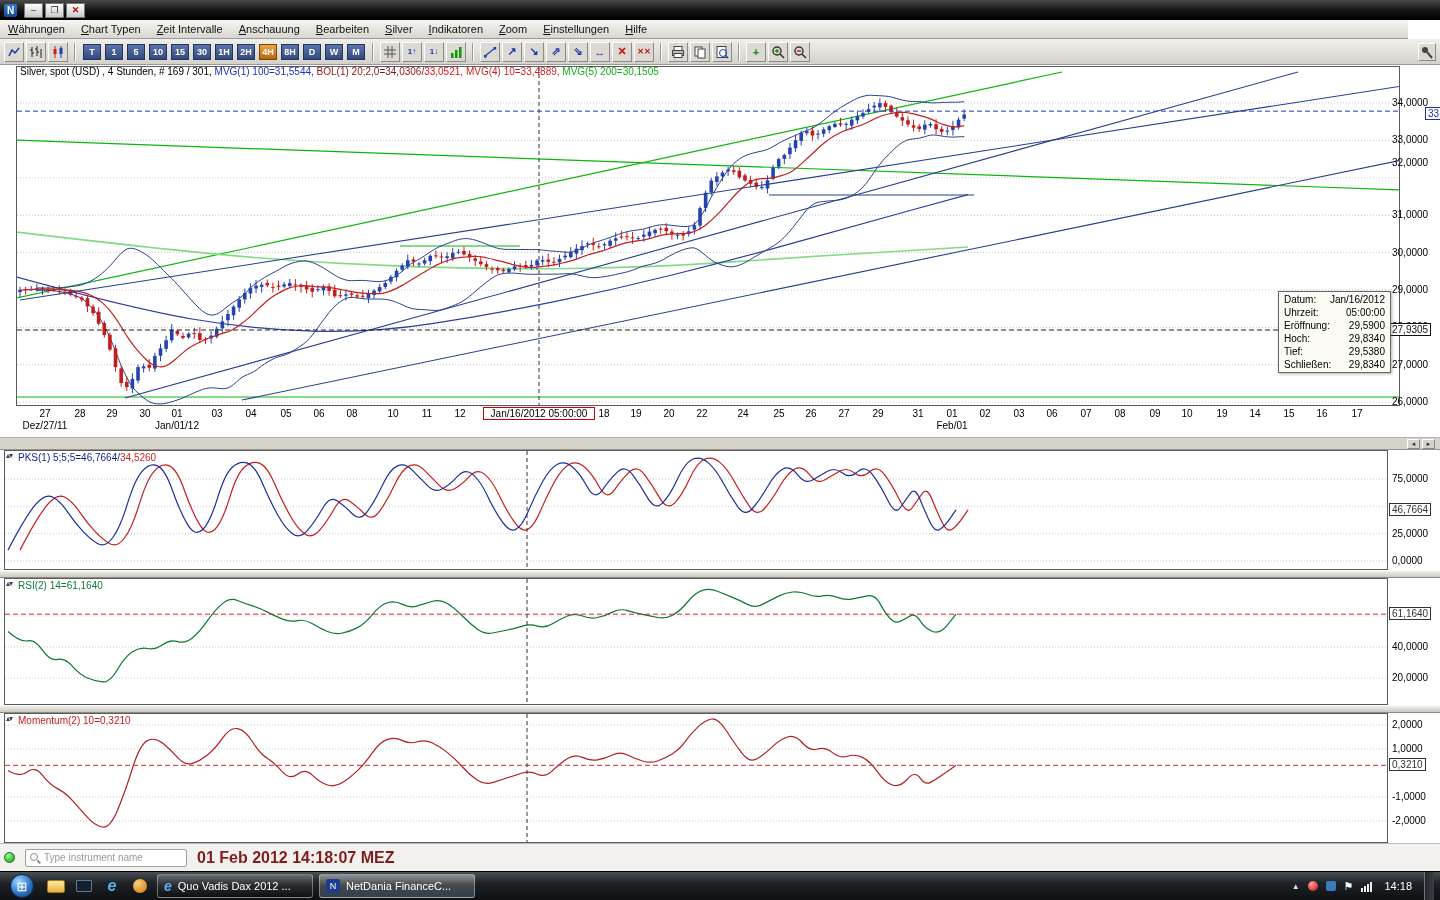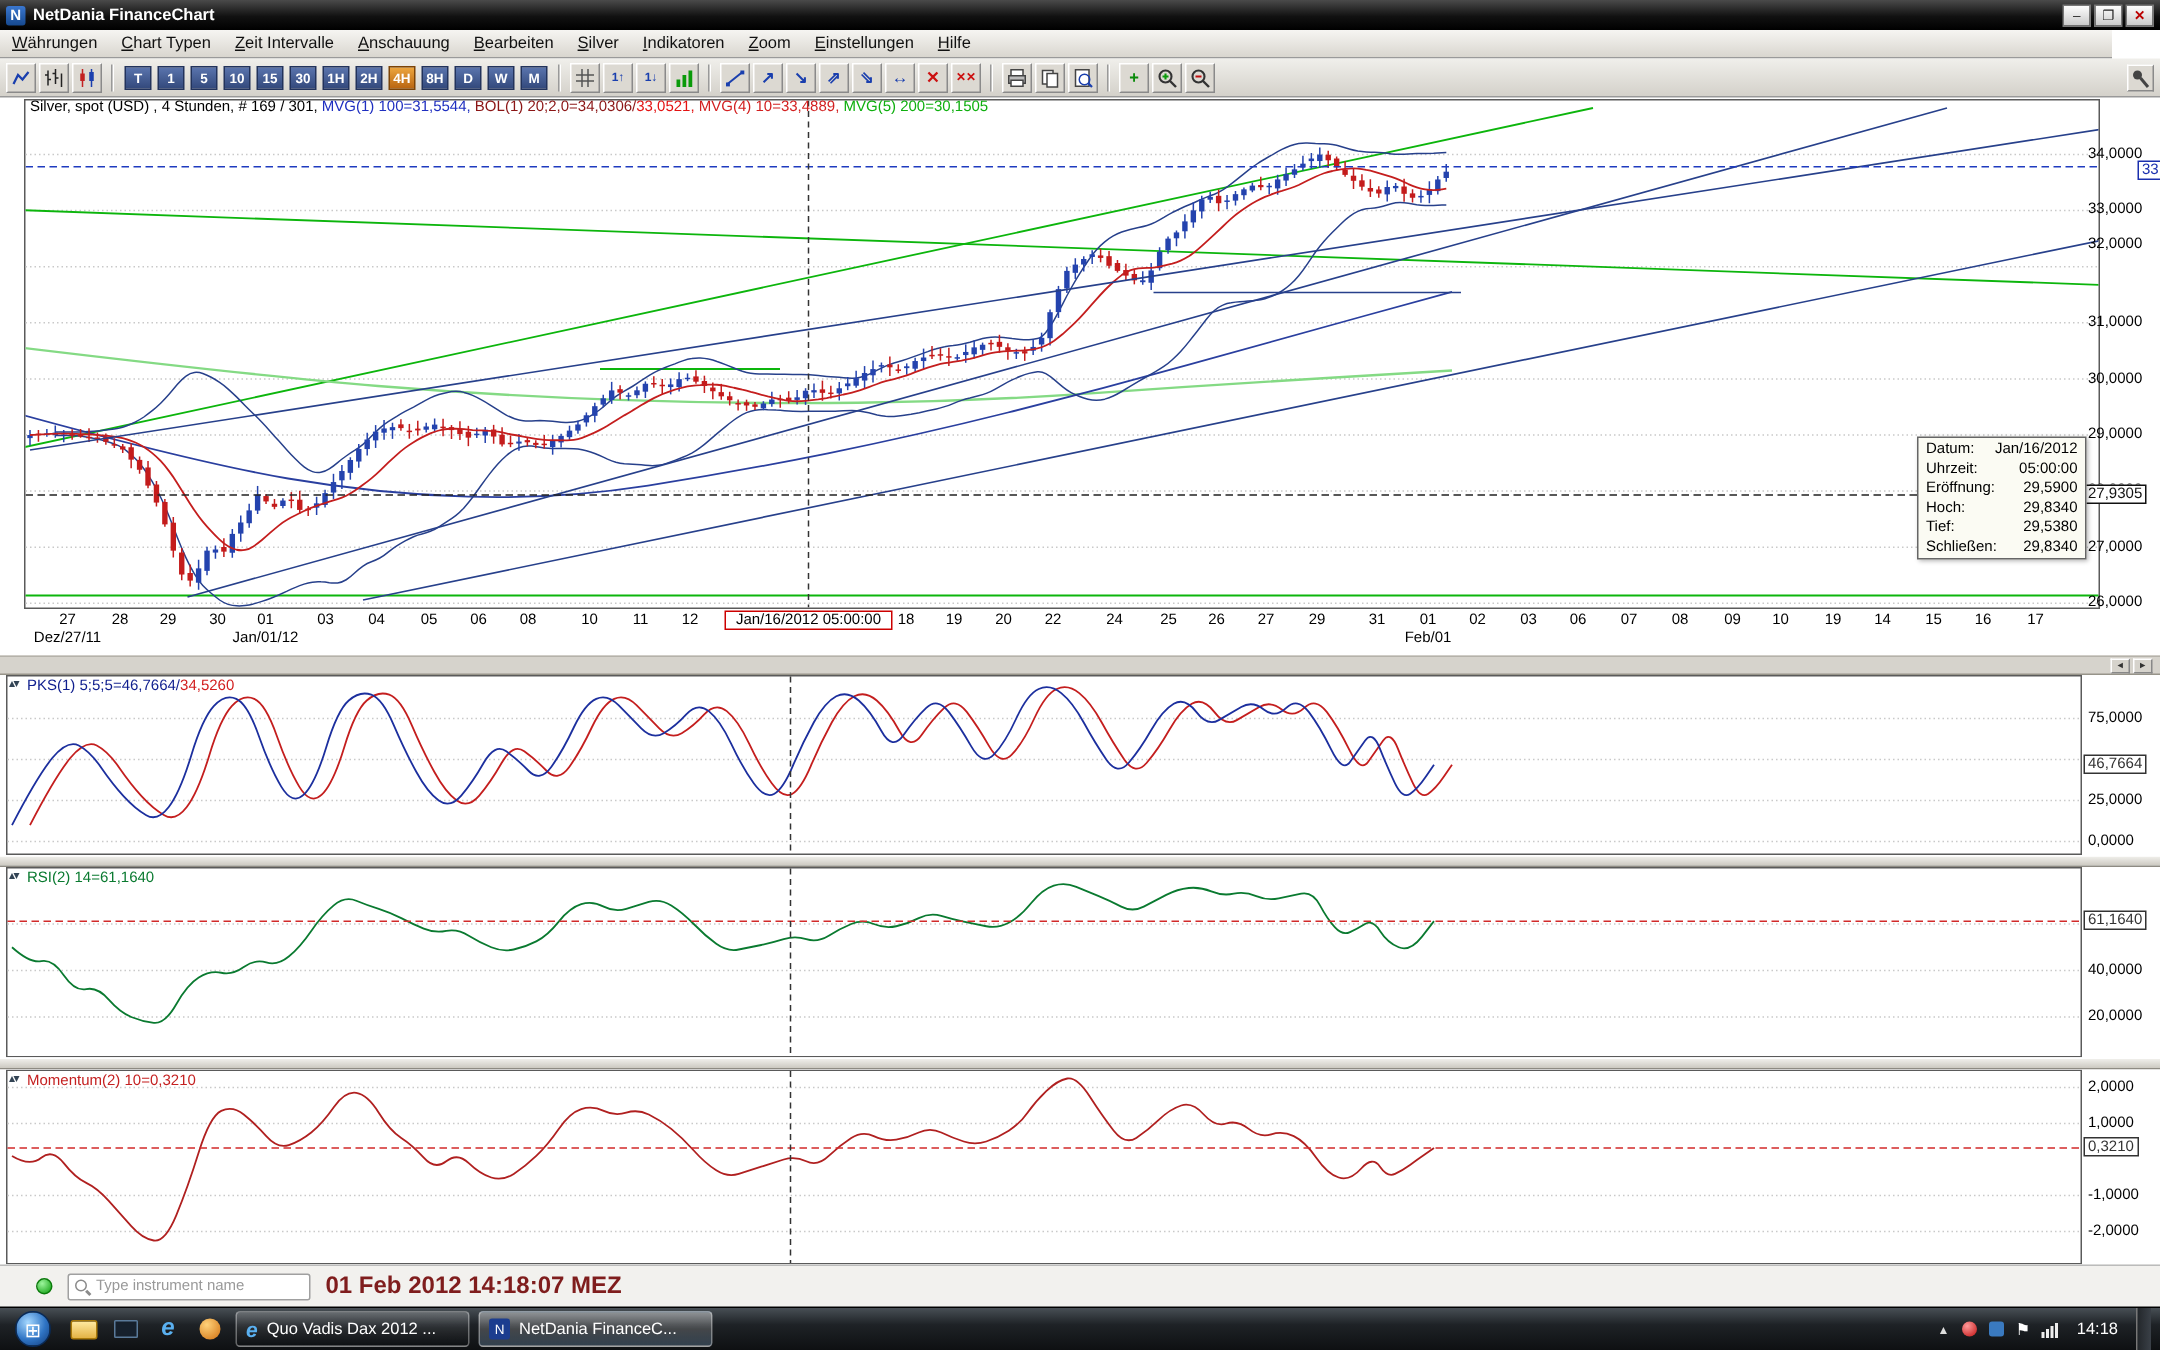--- a/index.html
+++ b/index.html
@@ -57,21 +57,21 @@
 
   .panel{position:absolute;left:0;width:1440px;background:#fff;overflow:hidden}
   .panel svg{position:absolute;top:0;left:0}
   .plabel{position:absolute;top:2px;left:18px;font-size:10px;z-index:5;white-space:nowrap}
   .collapse{position:absolute;top:1px;left:6px;font-size:8px;color:#345;z-index:5;letter-spacing:-1px}
   .split{position:absolute;left:0;width:1440px;height:8px;background:linear-gradient(#f0efeb,#ccc9c1);
     border-top:1px solid #fff;border-bottom:1px solid #8e8b83}
 
   
   .bottombar{position:absolute;top:843px;left:0;width:1440px;height:28px;background:#f2f1ee;
-    border-top:1px solid #bbb;display:flex;align-items:center;padding:0 24px;gap:10px}
+    border-top:1px solid #bbb;display:flex;align-items:center;padding:0 4px;gap:10px}
   .statusdot{width:11px;height:11px;border-radius:50%;border:1px solid #0a7a0a;
     background:radial-gradient(circle at 35% 30%,#9cf59c,#0d9d0d)}
   .searchbox{position:relative;width:162px;height:18px;background:#fff;border:1px solid #a0a0a0;
     border-radius:2px;display:flex;align-items:center;padding-left:18px}
   .searchbox input{border:none;outline:none;width:138px;font-size:10px;font-family:inherit;background:transparent}
   .searchbox input::placeholder{color:#999}
   .mag{position:absolute;left:4px;top:3px;width:8px;height:8px;border:1.5px solid #8a8a8a;border-radius:50%}
   .mag::after{content:"";position:absolute;width:4px;height:1.5px;background:#8a8a8a;
     transform:rotate(45deg);left:6px;top:7px}
   .datetime{font-size:16px;font-weight:bold;color:#7f1d1d}
@@ -108,21 +108,20 @@
   .showdesk{width:10px;height:29px;border-left:1px solid #777;
     background:linear-gradient(90deg,#23272b,#3a4047)}
 </style>
 </head>
 <body>
 
 <div id="screen">
 
   <div class="titlebar">
     <span class="appicon">N</span>
-    <span class="wtitle">NetDania FinanceChart</span>
     <span class="winbtn">–</span>
     <span class="winbtn">❐</span>
     <span class="winbtn close">✕</span>
   </div>
 
   <div class="menubar" id="menubar">
       <span class="mitem">Währungen</span>
       <span class="mitem">Chart Typen</span>
       <span class="mitem">Zeit Intervalle</span>
       <span class="mitem">Anschauung</span>

